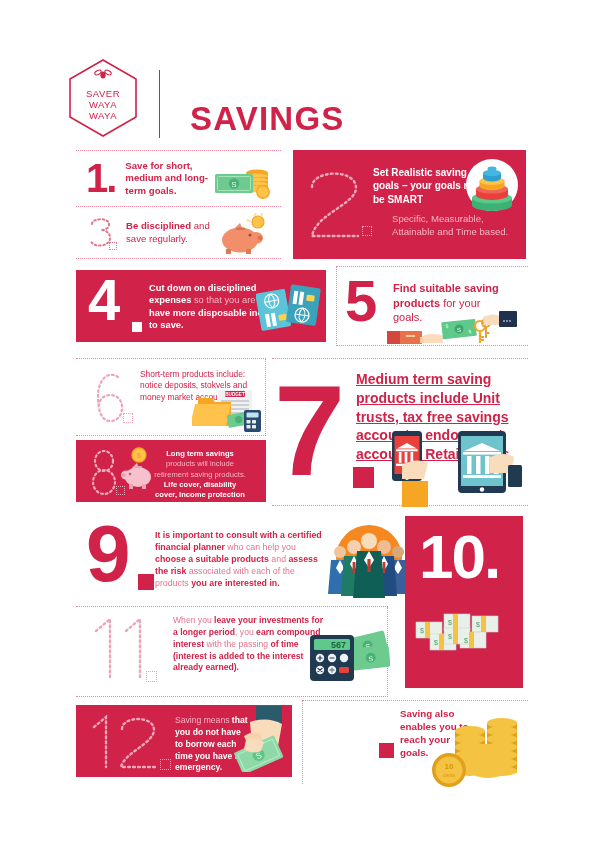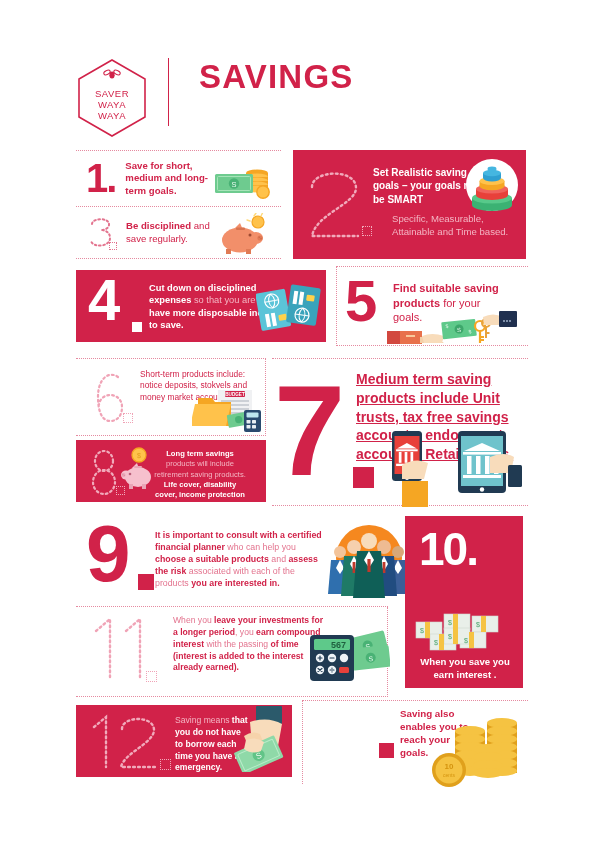--- a/index.html
+++ b/index.html
@@ -5,21 +5,21 @@
   html,body{margin:0;padding:0;}
   body{
     width:601px;height:849px;background:#ffffff;
     font-family:"Liberation Sans",sans-serif;
     -webkit-font-smoothing:antialiased;
     overflow:hidden;position:relative;
   }
   .page{position:relative;width:601px;height:849px;}
 
   
-  .header{position:absolute;left:76px;top:58px;display:flex;align-items:flex-start;gap:20px;}
+  .header{position:absolute;left:67px;top:58px;display:flex;align-items:flex-end;gap:20px;}
   .logo-hex{position:relative;width:72px;height:80px;display:flex;align-items:center;justify-content:center;}
   .logo-hex svg{position:absolute;inset:0;}
   .logo-txt{position:relative;text-align:center;color:#d12249;font-size:9.5px;line-height:11px;letter-spacing:.5px;padding-top:13px;font-weight:400;}
   .logo-txt div{white-space:nowrap;}
   .hdr-rule{width:1px;height:68px;background:#d12249;}
   .hdr-title{color:#d12249;font-size:33px;font-weight:bold;letter-spacing:1.2px;margin-left:10px;}
 
   
   .card{position:absolute;box-sizing:border-box;}
   .red{background:#d12249;}
@@ -352,21 +352,21 @@
       <g>
         <circle cx="41" cy="19" r="8" fill="#f8dcbb"></circle>
         <path d="M29 29 h24 l4 47 h-32 z" fill="#0f5f57"></path>
         <path d="M41 29 l-5 9 l5 8 l5 -8 z" fill="#ffffff"></path>
         <rect x="39.4" y="37" width="3.2" height="13" fill="#c0392b"></rect>
       </g>
     </svg>
   </div>
 
   <div class="card red" style="left:405px;top:516px;width:118px;height:172px;">
-    <div class="num num-solid-white" style="position:absolute;left:14px;top:10px;font-size:46px;line-height:1;">10.</div>
+    <div class="num num-solid-white" style="position:absolute;left:14px;top:10px;font-size:62px;line-height:1;">10.</div>
 
     <svg class="art" width="100" height="52" style="left:9px;top:84px;" viewBox="0 0 100 52">
       <g fill="#e9efe9" stroke="#cfd8cf" stroke-width=".6">
         <rect x="2" y="22" width="26" height="16"></rect>
           <rect x="30" y="14" width="26" height="16"></rect>
         <rect x="58" y="16" width="26" height="16"></rect>
           <rect x="16" y="34" width="26" height="16"></rect>
         <rect x="46" y="32" width="26" height="16"></rect>
           <rect x="30" y="28" width="26" height="16"></rect>
       </g>
@@ -380,21 +380,20 @@
       </g>
       <g fill="#4aa36b" font-size="7" font-family="Liberation Sans" text-anchor="middle">
         <text x="8" y="33">$</text>
           <text x="36" y="25">$</text>
           <text x="64" y="27">$</text>
         <text x="22" y="45">$</text>
           <text x="52" y="43">$</text>
           <text x="36" y="39">$</text>
       </g>
     </svg>
-    <div class="body-txt b t-white" style="position:absolute;left:10px;top:140px;width:100px;font-size:9.6px;line-height:1.32;text-align:center;">When you save you earn interest .</div>
   </div>
 
   <div class="card dash-bot dash-right" style="left:76px;top:607px;width:312px;height:90px;">
     <div class="num num-outline" style="position:absolute;left:12px;top:8px;width:72px;height:66px;">
       <svg viewBox="0 0 72 66" width="72" height="66">
         <path d="M8 16 L22 4 L22 62" fill="none" stroke="#f0a3b6" stroke-width="2.4" stroke-dasharray="1.8 3.2" stroke-linecap="round"></path>
         <path d="M38 16 L52 4 L52 62" fill="none" stroke="#f0a3b6" stroke-width="2.4" stroke-dasharray="1.8 3.2" stroke-linecap="round"></path>
       </svg>
       <span class="sq sq-dot-red" style="position:absolute;left:58px;top:56px;width:9px;height:9px;border-color:#f0a3b6;"></span>
     </div>

